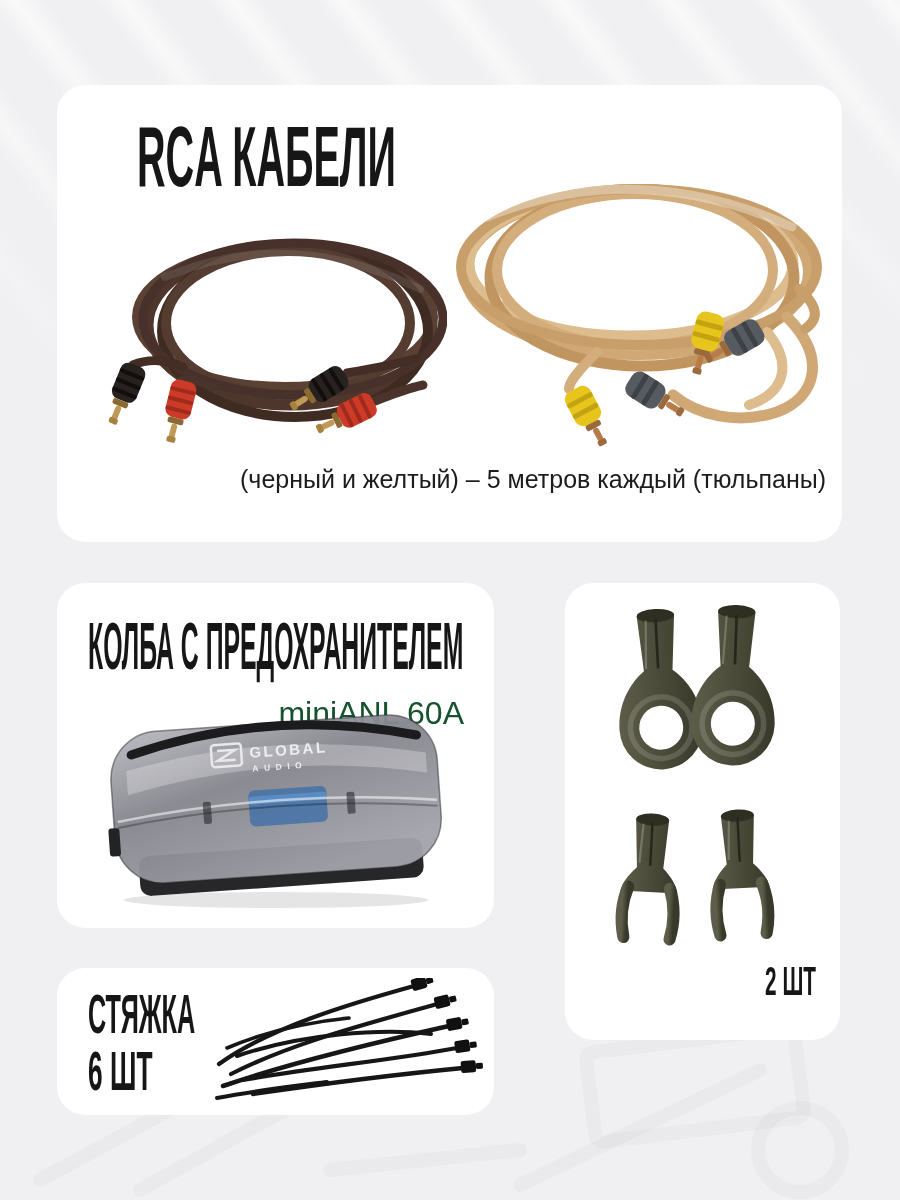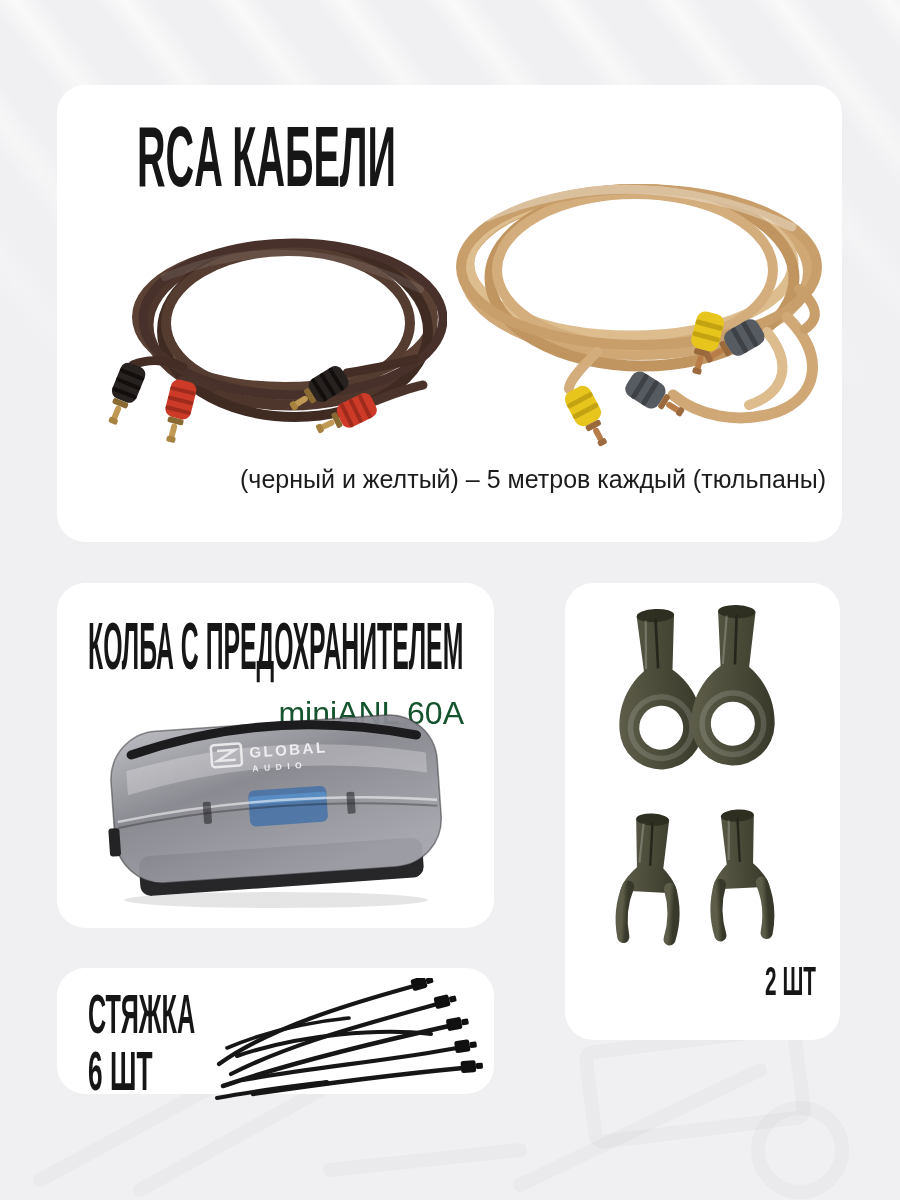--- a/index.html
+++ b/index.html
@@ -17,21 +17,21 @@
         rgba(255,255,255,0) 0px, rgba(255,255,255,0) 40px,
         rgba(255,255,255,0.65) 62px, rgba(255,255,255,0) 86px);
   }
   .bg-doodle { position:absolute; left:0; bottom:0; pointer-events:none; }
   .card {
     position:absolute; background:#ffffff; border-radius:28px;
   }
   .card-rca   { left:57px;  top:85px;  width:785px; height:457px; }
   .card-fuse  { left:57px;  top:583px; width:437px; height:345px;text-align:center; }
   .card-term  { left:565px; top:583px; width:275px; height:457px; }
-  .card-ties  { left:57px;  top:968px; width:437px; height:126px; }
+  .card-ties  { left:57px;  top:968px; width:437px; height:147px; }
 
   .cond {
     display:inline-block; font-weight:800; line-height:1; color:#161616;
     white-space:nowrap; transform-origin:left top; letter-spacing:0;
   }
   .rca-title  { position:absolute; left:80px; top:28px;  font-size:86px; transform:scaleX(0.46); }
   .fuse-title { position:absolute; left:31px; top:29px;  font-size:67px; transform:scaleX(0.37); }
   .ties-title { position:absolute; left:31px; top:18px;  font-size:56px; transform:scaleX(0.45); }
   .ties-qty   { position:absolute; left:31px; top:75px;  font-size:56px; transform:scaleX(0.47); }
   .term-qty   { position:absolute; right:24px; top:378px; font-size:40px; transform:scaleX(0.52); transform-origin:right top; }

